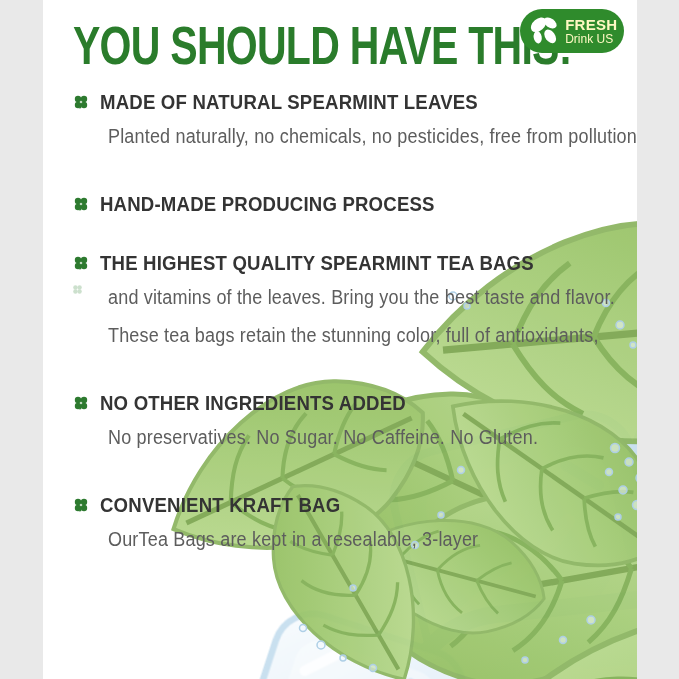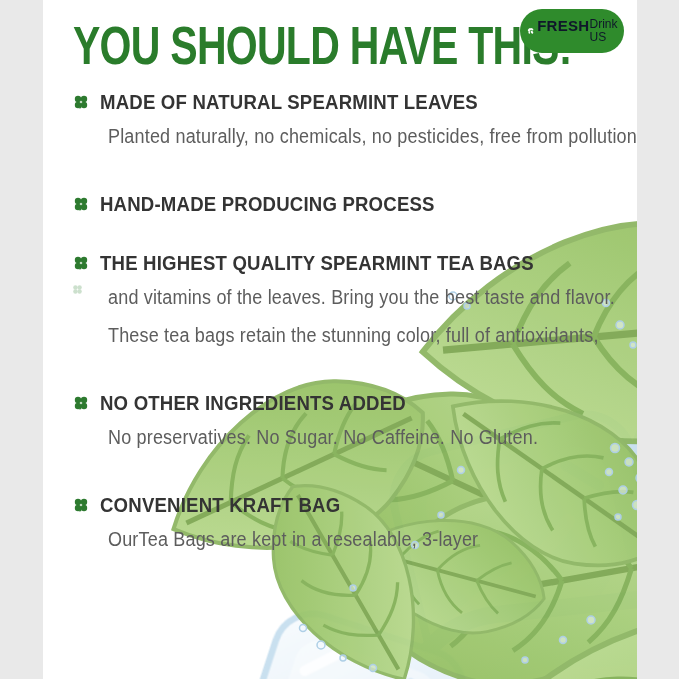--- a/index.html
+++ b/index.html
@@ -16,21 +16,21 @@
     margin:0 0 16px 0;
     font-size:54px;line-height:1;font-weight:700;
     color:#2a7c2b;letter-spacing:-1px;white-space:nowrap;
     display:inline-block;transform:scaleX(.76);transform-origin:0 50%;
   }
   .logo{
     position:absolute;top:9px;right:13px;width:104px;height:44px;
     background:#2f8b2c;border-radius:22px;
     display:flex;align-items:center;gap:3px;padding:0 6px 0 7px;box-sizing:border-box;
   }
-  .logo-text{display:flex;flex-direction:row;line-height:1.05;color:#0f172a;}
+  .logo-text{display:flex;flex-direction:column;line-height:1.05;color:#fef9c3;}
   .logo-line1{font-size:15px;font-weight:700;letter-spacing:.3px;}
   .logo-line2{font-size:12px;font-weight:400;}
   .features{padding-top:2px;}
   .feature{display:grid;grid-template-columns:27px 1fr;margin-bottom:32px;}
   .clover{width:16px;height:16px;margin-top:4px;}
   .feature h2{
     margin:0 0 3px 0;font-size:20px;line-height:24px;font-weight:700;
     color:#343434;letter-spacing:.2px;white-space:nowrap;
     transform:scaleX(.93);transform-origin:0 50%;
   }

